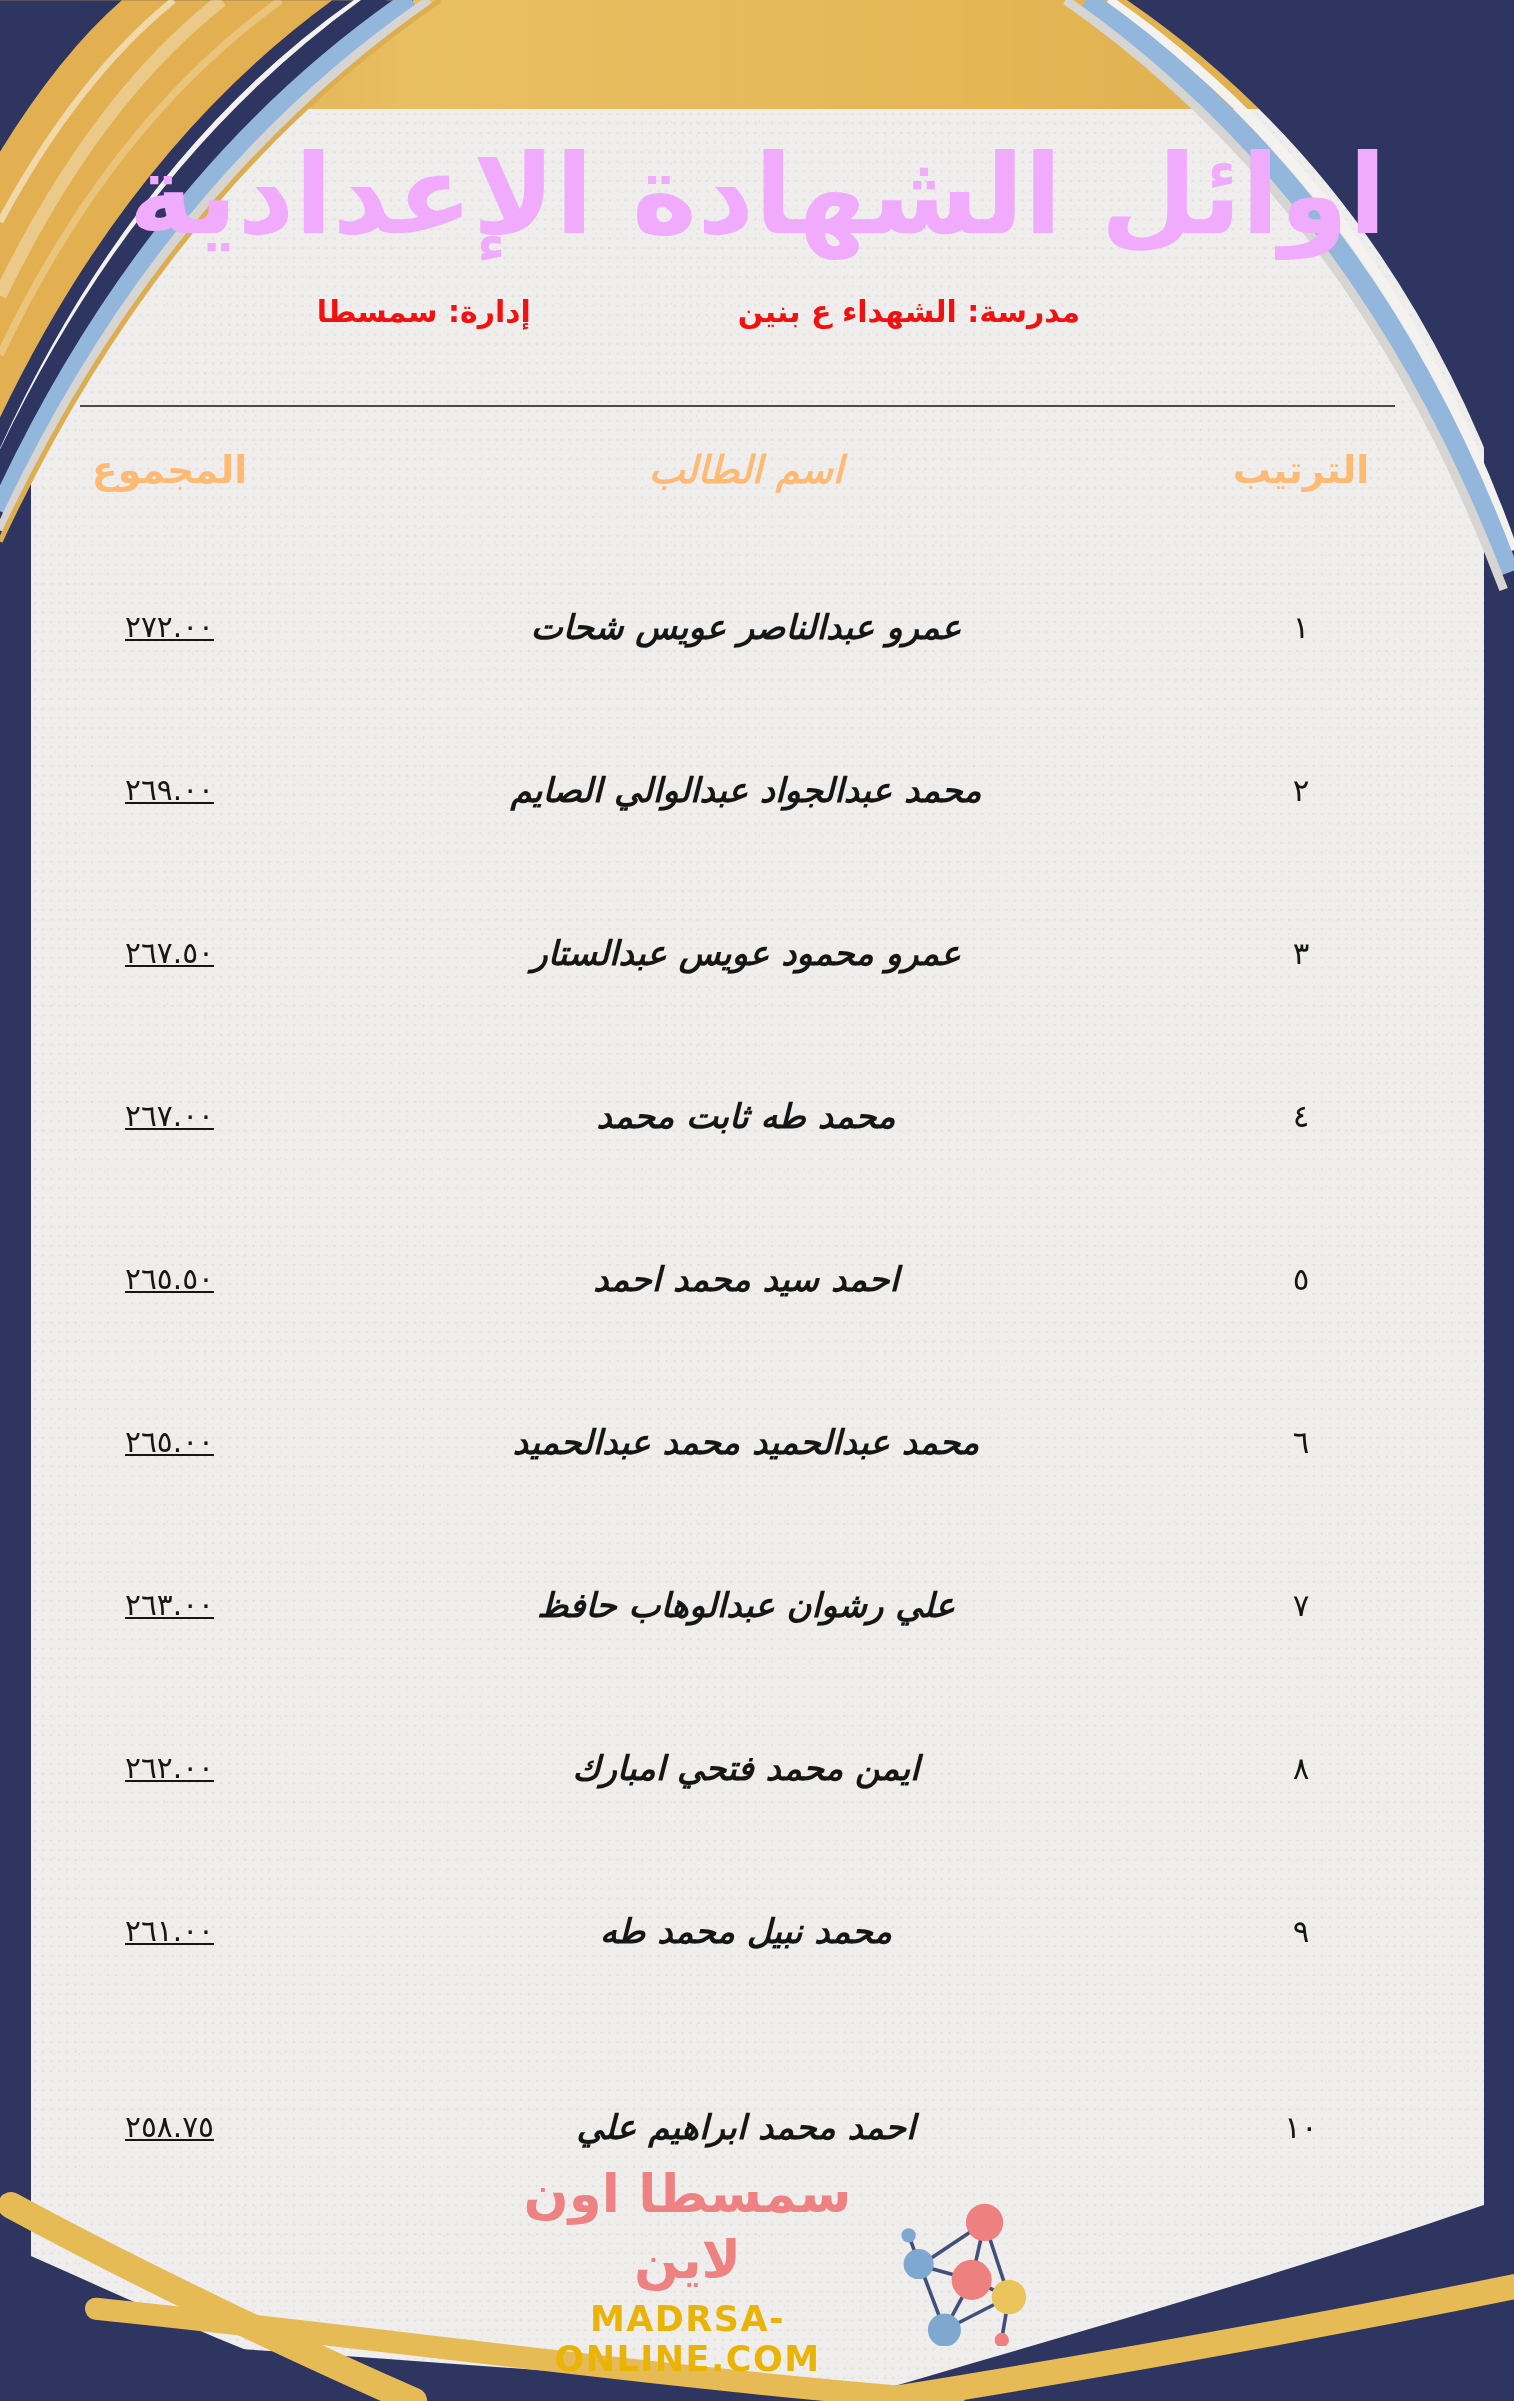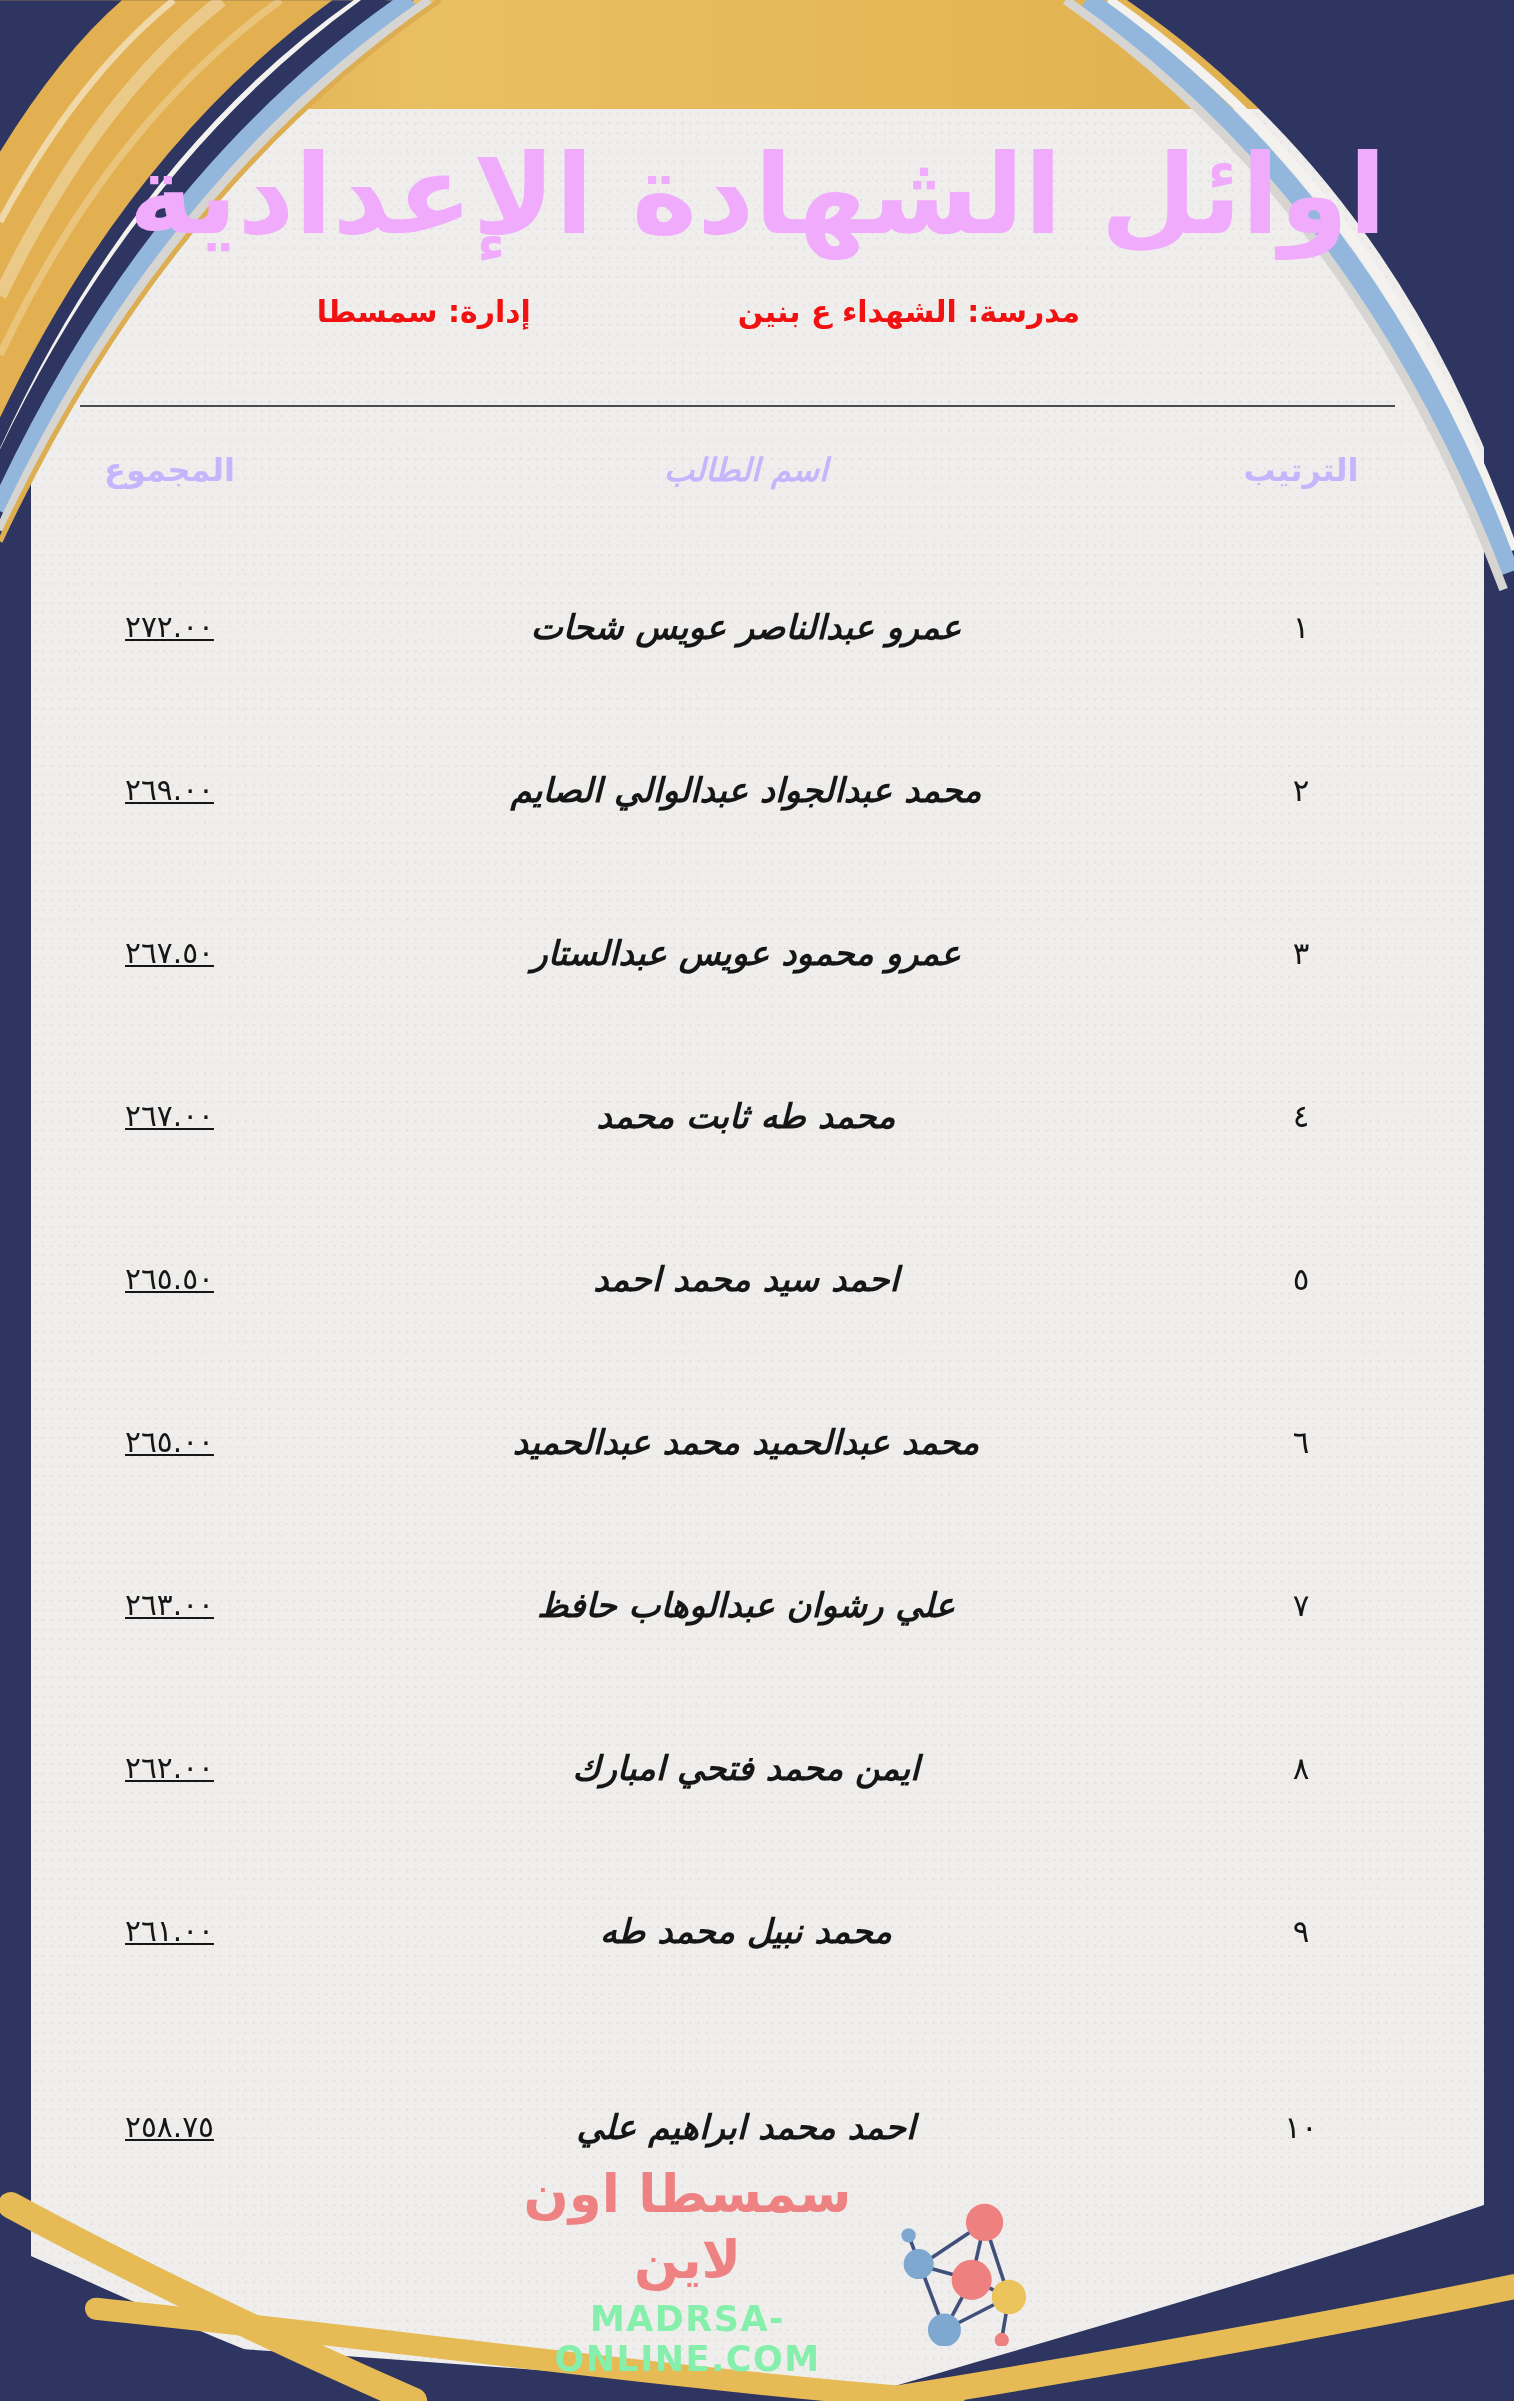--- a/index.html
+++ b/index.html
@@ -60,37 +60,37 @@
   .trow{
     display:flex;align-items:center;direction:ltr;
     padding:0 81px;box-sizing:border-box;width:100%;
   }
   .cell{white-space:nowrap;color:#161616;direction:rtl;}
   .cell.c-total{width:177px;text-align:center;}
   .cell.c-name{flex:1;text-align:center;transform:translateX(33px);font-style:italic;}
   .cell.c-rank{width:266px;text-align:center;}
 
   .thead{position:absolute;top:440px;left:0;height:59px;}
-  .thead .cell{font-size:32px;font-weight:600;color:#c4b5fd;}
+  .thead .cell{font-size:38px;font-weight:600;color:#fdba74;}
 
   .rows{position:absolute;top:545px;left:0;width:100%;}
   .rows .trow{height:163px;}
   .rows .trow:last-child{margin-top:33px;gap:36px;}
   .cell.v-rank{font-size:31px;font-weight:500;}
   .cell.v-name{font-size:34px;font-weight:600;}
   .cell.v-total{font-size:29.6px;font-weight:500;text-decoration:underline;}
 
   
   .brand{
     position:absolute;top:2161px;left:488px;
     display:flex;align-items:center;gap:13.3px;
   }
   .brand-text{width:399px;text-align:center;}
   .brand-ar{font-size:53px;font-weight:800;color:#ee8181;direction:rtl;line-height:1.25;}
-  .brand-en{font-size:35px;font-weight:800;color:#86efac;letter-spacing:1.5px;margin-top:5.9px;}
+  .brand-en{font-size:35px;font-weight:800;color:#eab308;letter-spacing:1.5px;margin-top:5.9px;}
 </style>
 </head>
 <body>
 
 <div class="canvas">
 
   <div class="gold-band"></div>
 
   <div class="paper"></div>
 

